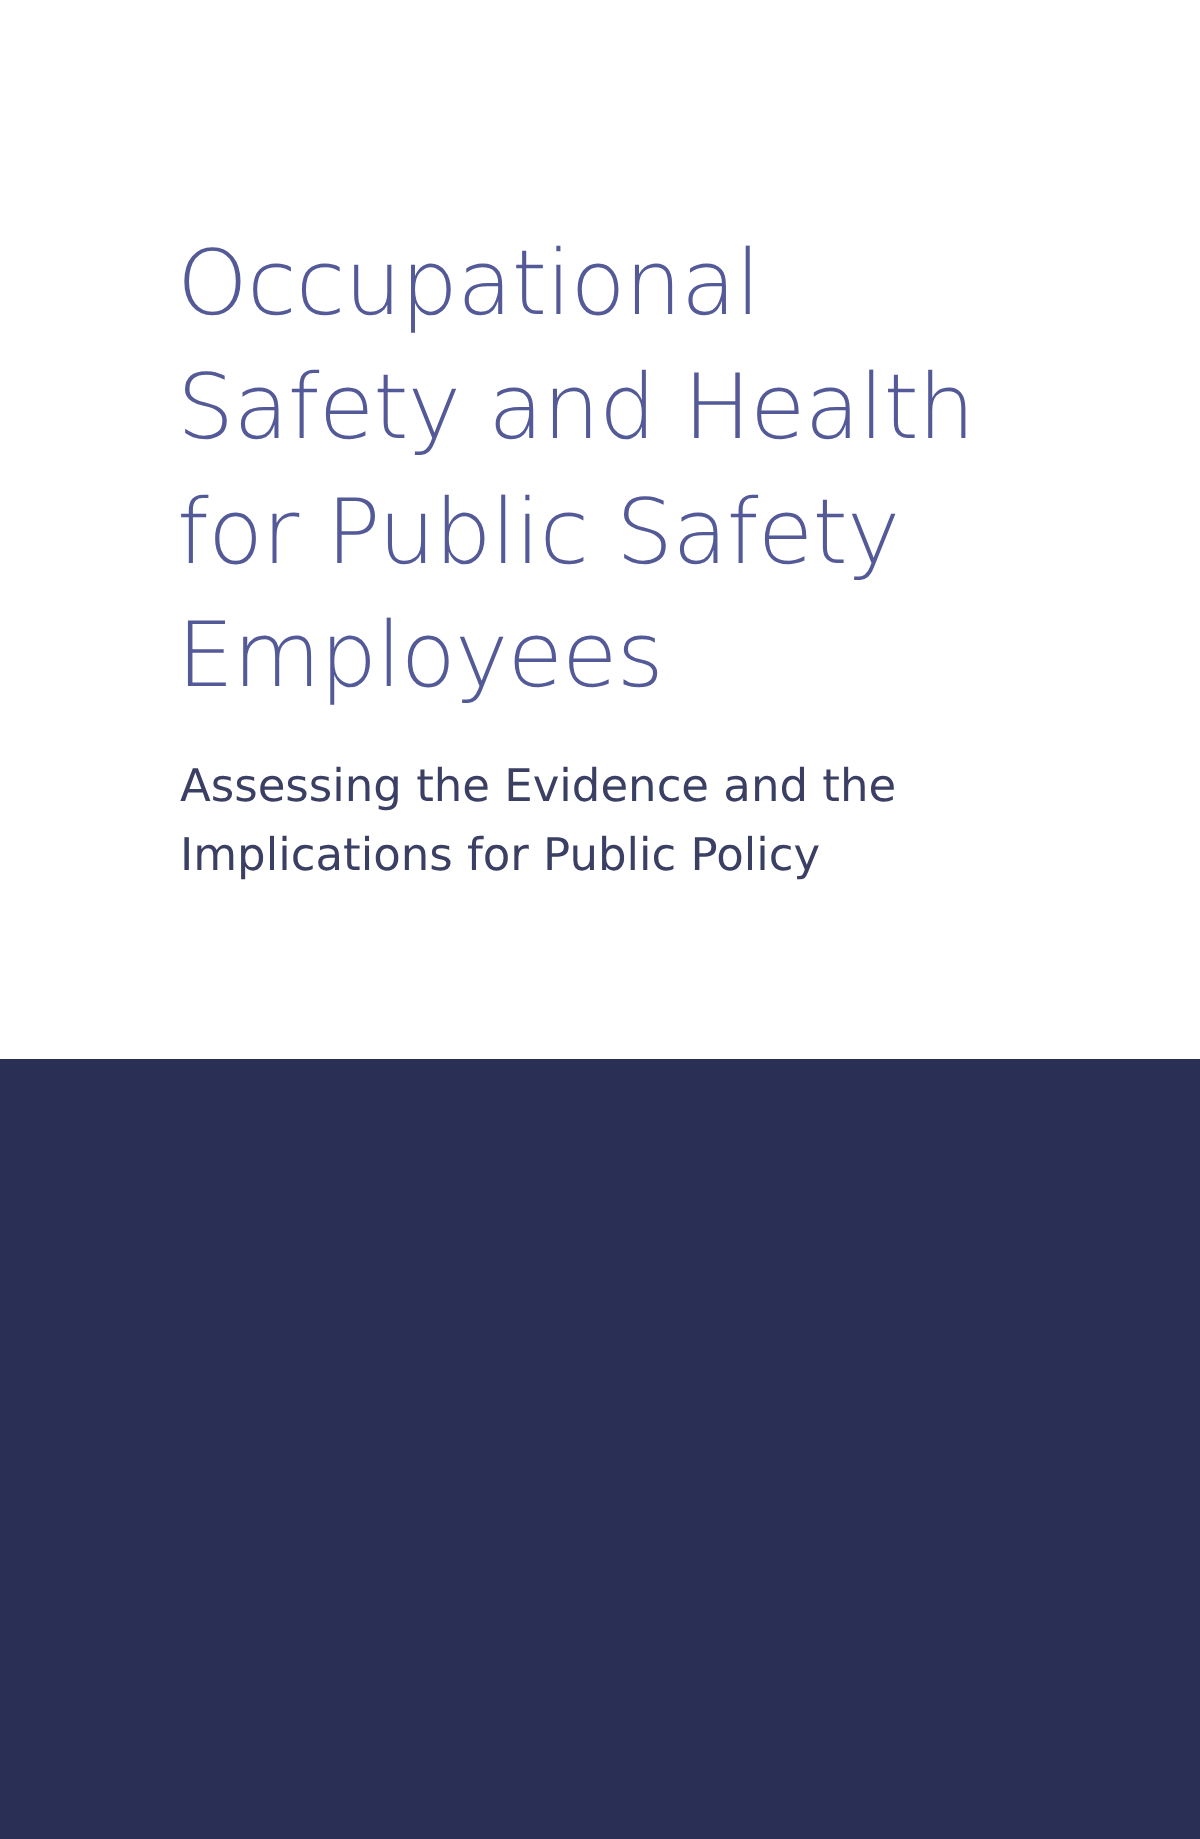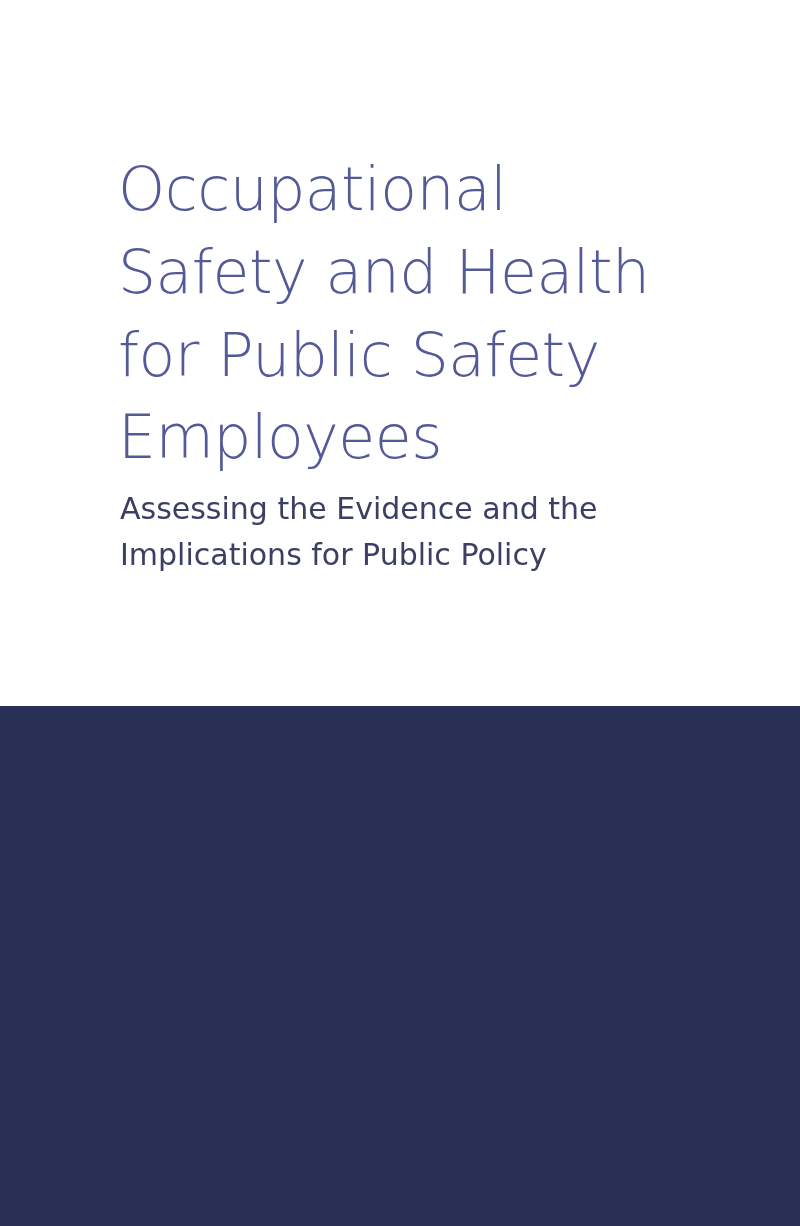--- a/index.html
+++ b/index.html
@@ -38,21 +38,21 @@
     font-weight: 300;
     font-size: 60px;
     line-height: 1.38;
     letter-spacing: -0.5px;
     color: #535a97;
     white-space: pre-line;
   }
   .subtitle-block {
     position: absolute;
     left: 120px;
-    top: 486px;
+    top: 502px;
     width: 620px;
   }
   .subtitle {
     margin: 0;
     font-family: "DejaVu Sans", sans-serif;
     font-weight: 400;
     font-size: 30px;
     line-height: 1.54;
     color: #3a3f63;
     white-space: pre-line;

